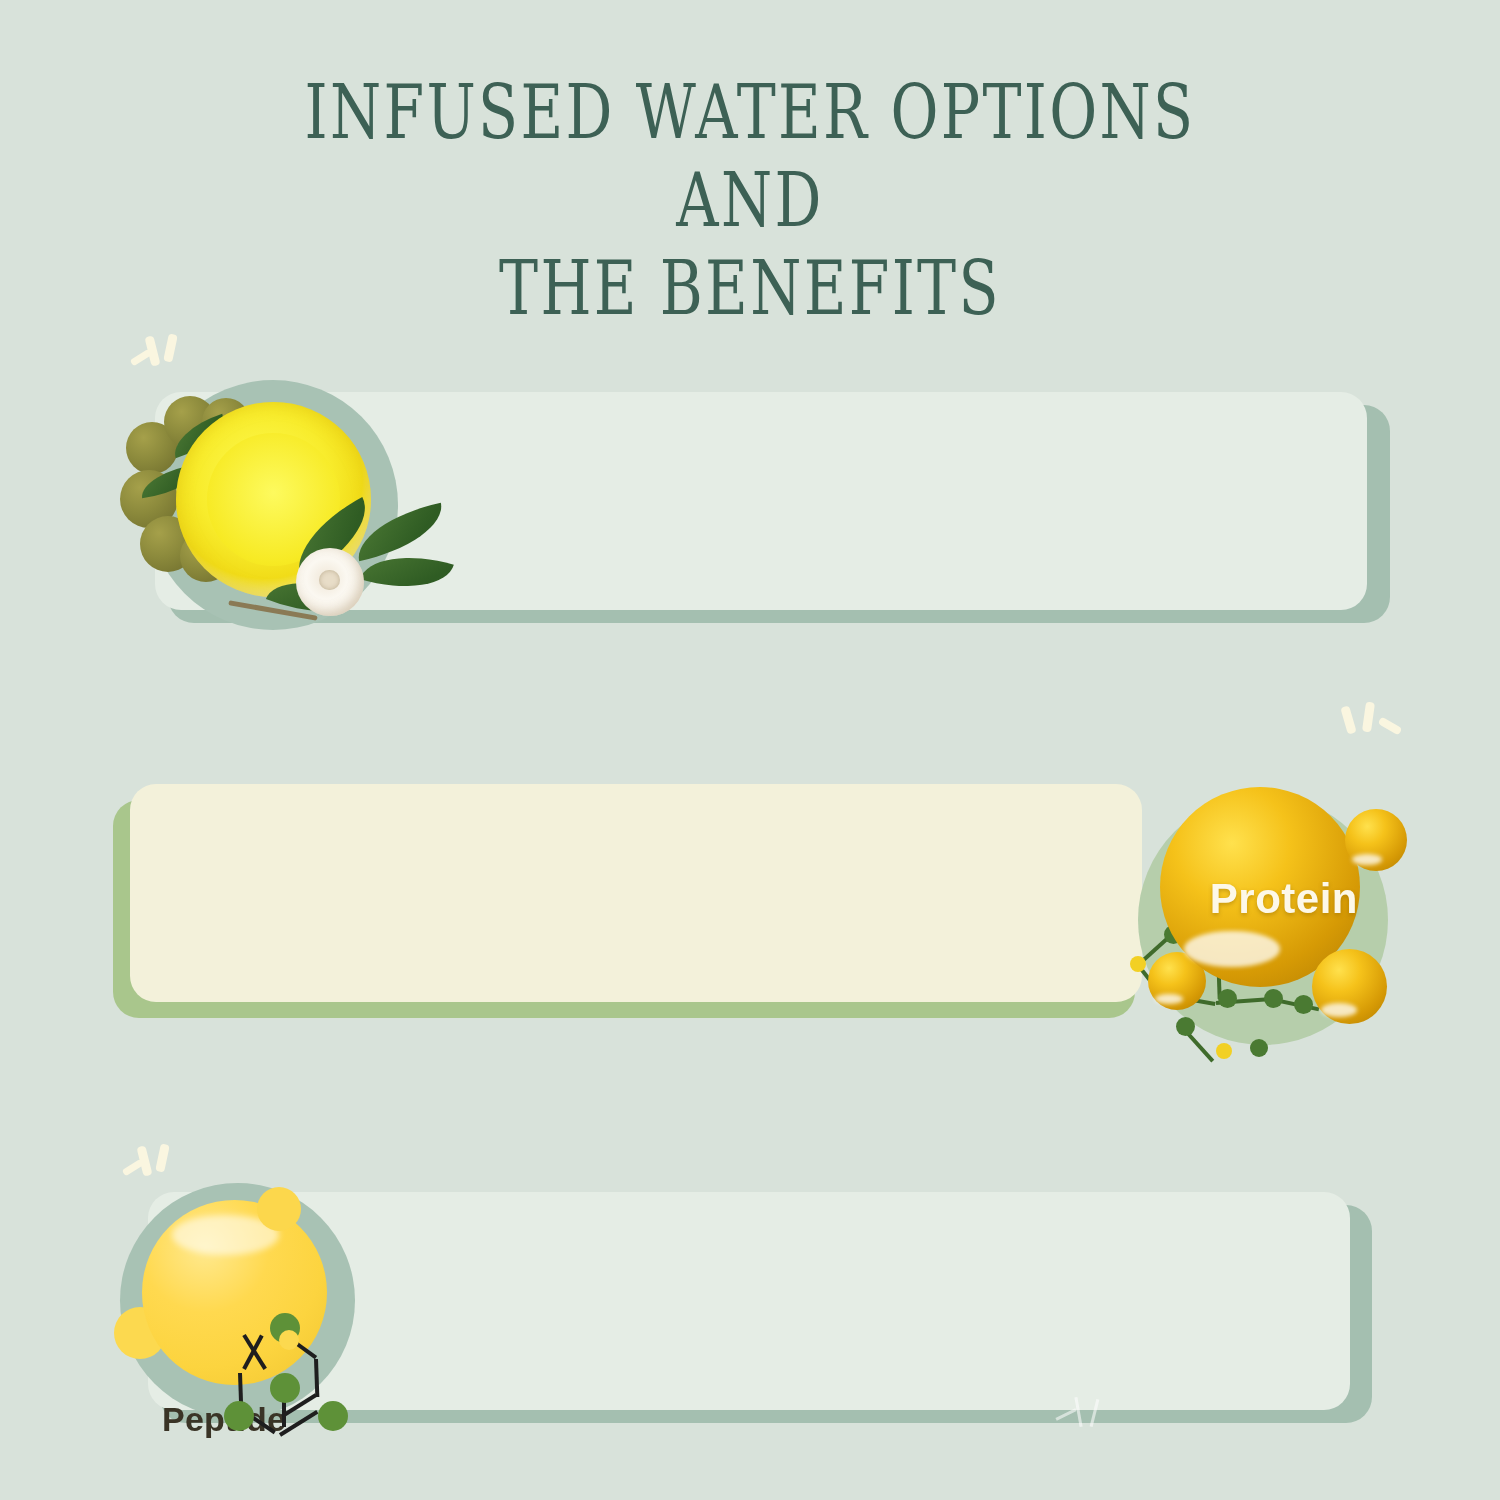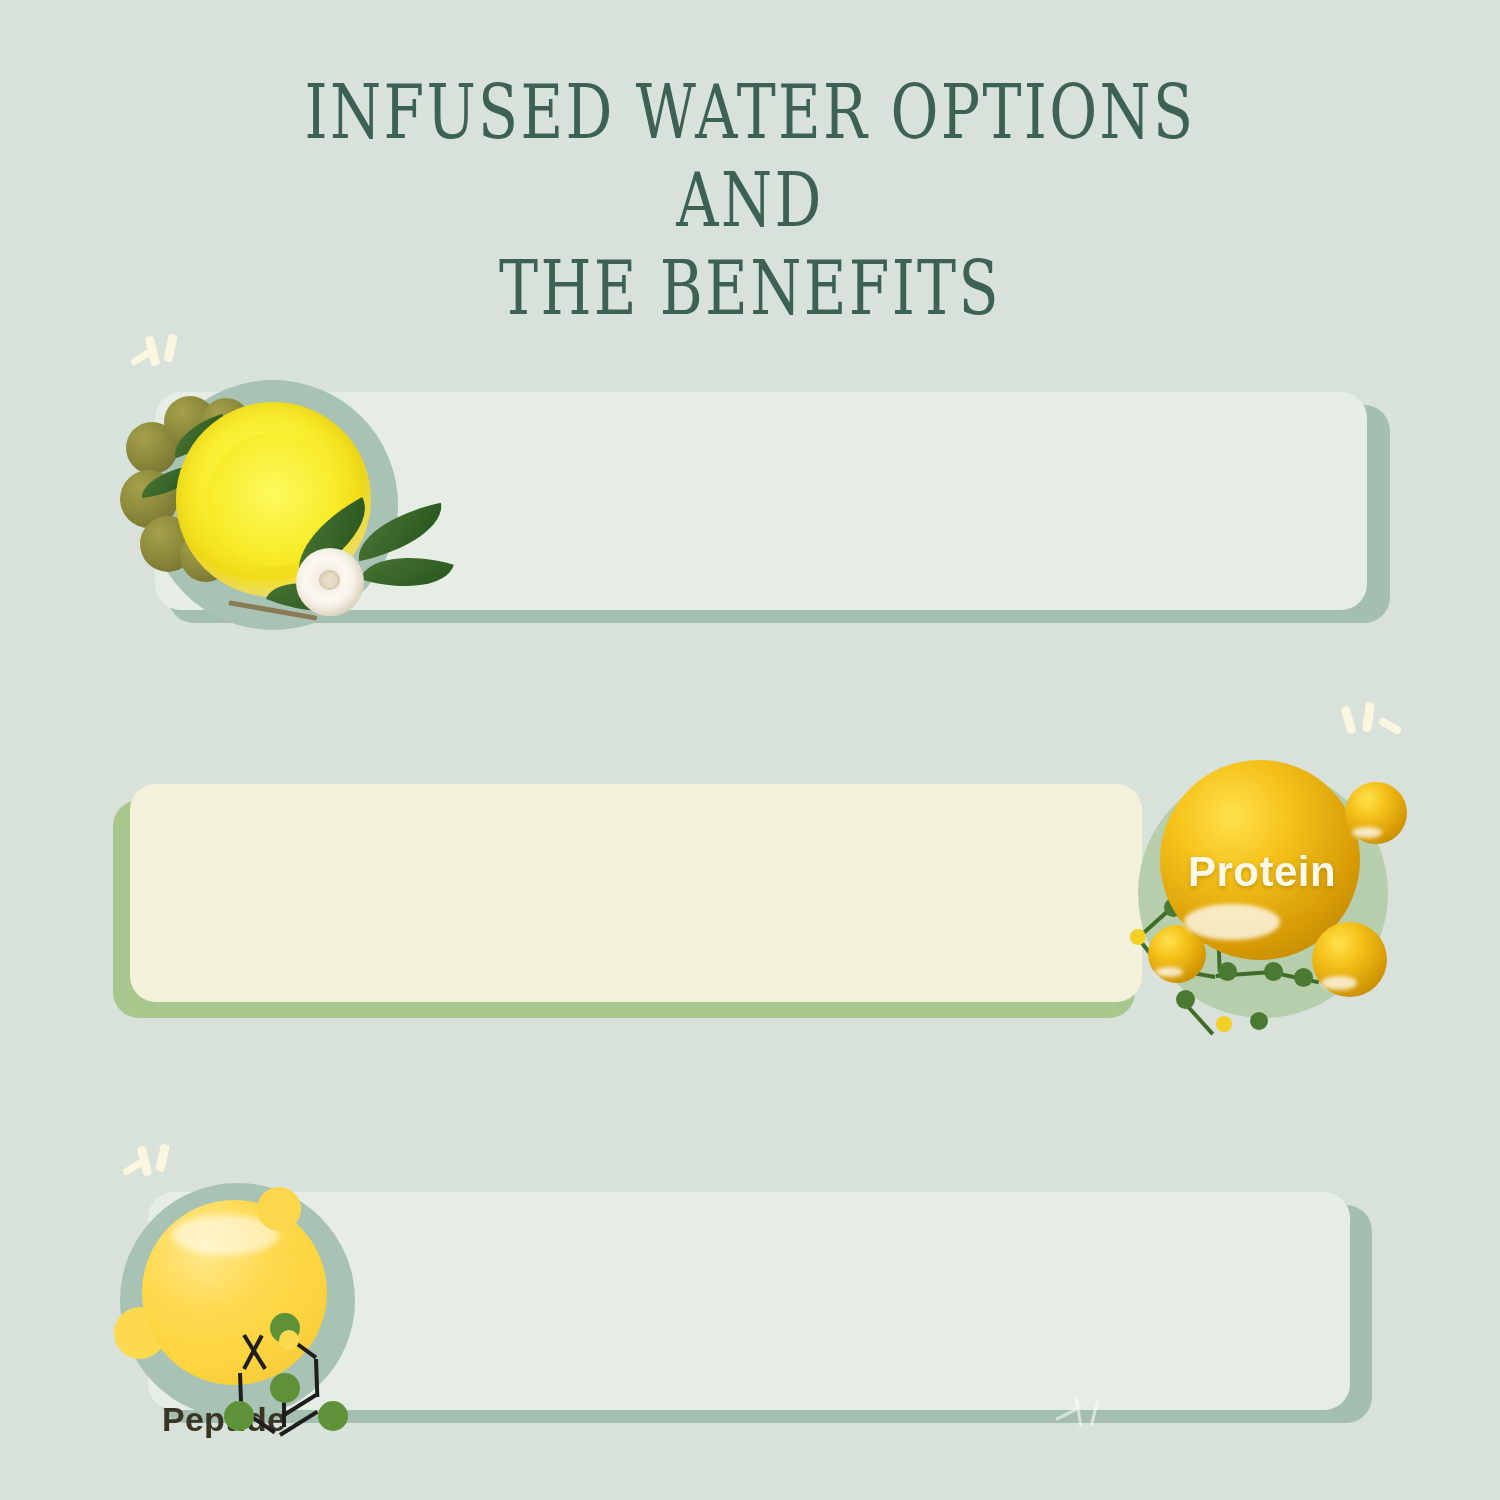--- a/index.html
+++ b/index.html
@@ -124,21 +124,21 @@
     content: ""; position: absolute; left: 34%; top: 32%; width: 30%; height: 30%;
     border-radius: 50%; background: #e8ddc8;
     box-shadow: inset 0 0 5px rgba(180,165,135,.8);
   }
   #illus1 .stem {
     position: absolute; left: 110px; top: 278px; width: 90px; height: 5px;
     background: #8a7a55; transform: rotate(10deg); border-radius: 3px;
   }
 
   
-  #illus2 { position: absolute; left: 1120px; top: 740px; width: 330px; height: 300px; }
+  #illus2 { position: absolute; left: 1120px; top: 767px; width: 330px; height: 300px; text-align: right; }
   #illus2 .disc {
     position: absolute; left: 18px; top: 28px; width: 250px; height: 250px;
     border-radius: 50%; background: #b6ceab;
   }
   .gold-sphere {
     position: absolute; border-radius: 50%;
     background: radial-gradient(circle at 36% 28%, #ffe14d 0%, #f5c21a 30%, #d69a05 68%, #b07c03 100%);
   }
   .gold-sphere:after {
     content: ""; position: absolute; left: 12%; bottom: 10%; width: 48%; height: 18%;

